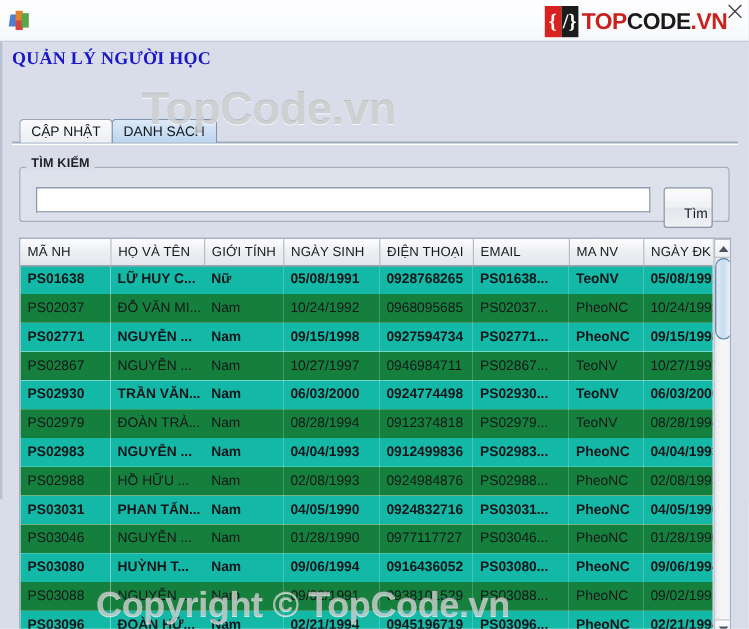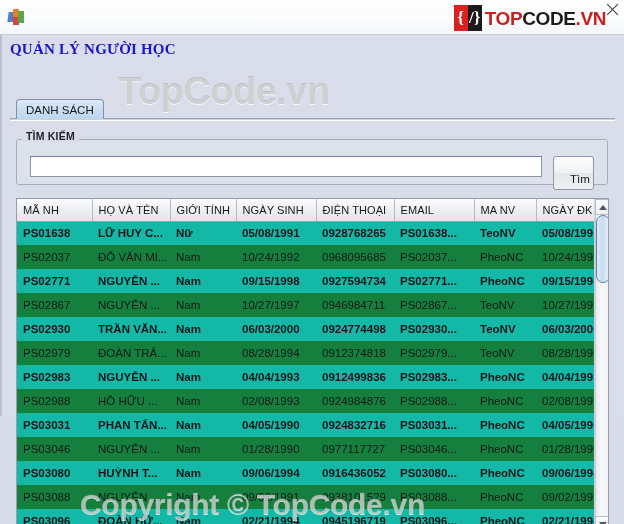--- a/index.html
+++ b/index.html
@@ -396,20 +396,23 @@
       <span class="lt-top">TOP</span><span class="lt-code">CODE</span><span class="lt-dot">.VN</span>
     </span>
   </div>
   <div class="close-x"></div>
 
   <div class="content">
 
     <div class="page-title">QUẢN LÝ NGƯỜI HỌC</div>
 
     <div class="tabstrip">
+      <div class="tab">
+        <span>CẬP NHẬT</span>
+      </div>
       <div class="tab active">
         <span>DANH SÁCH</span>
       </div>
     </div>
     <div class="tab-divider"></div>
 
     <div class="search-group"></div>
     <div class="search-legend">TÌM KIẾM</div>
     <input class="search-input" type="text" placeholder="" style="">
     <button class="search-button">Tìm</button>

